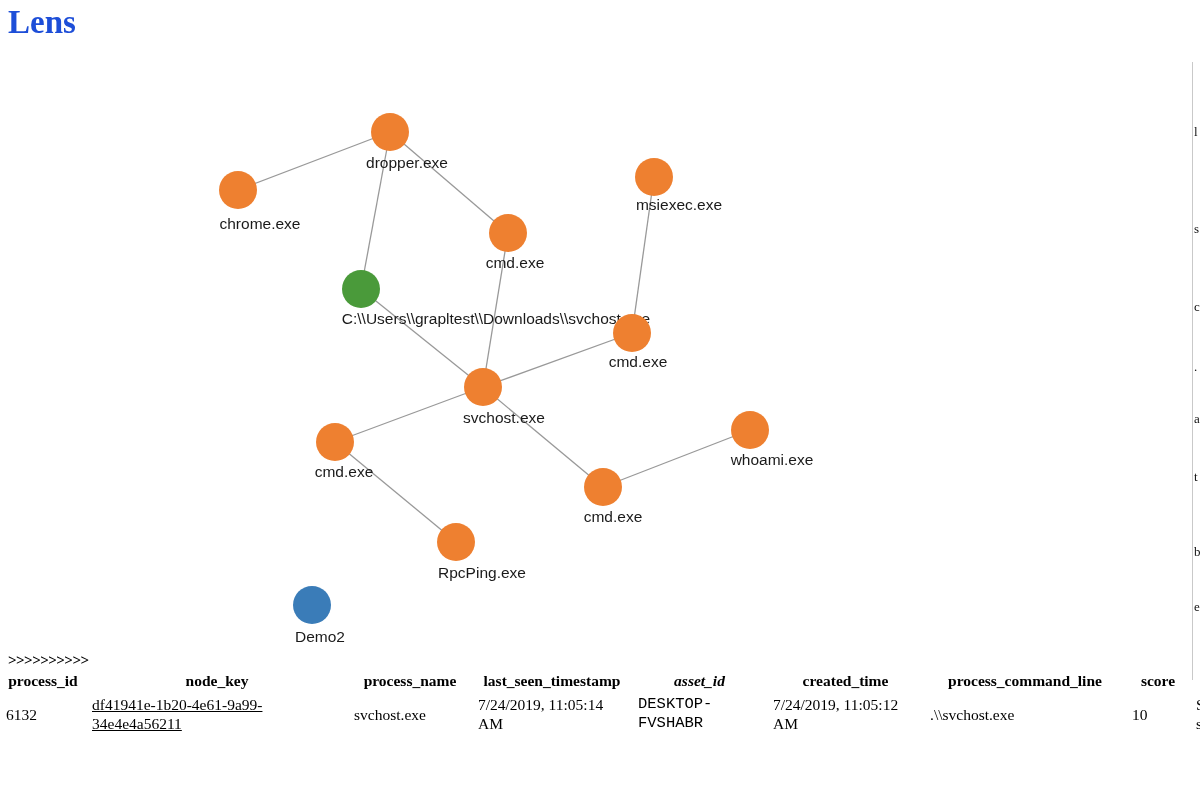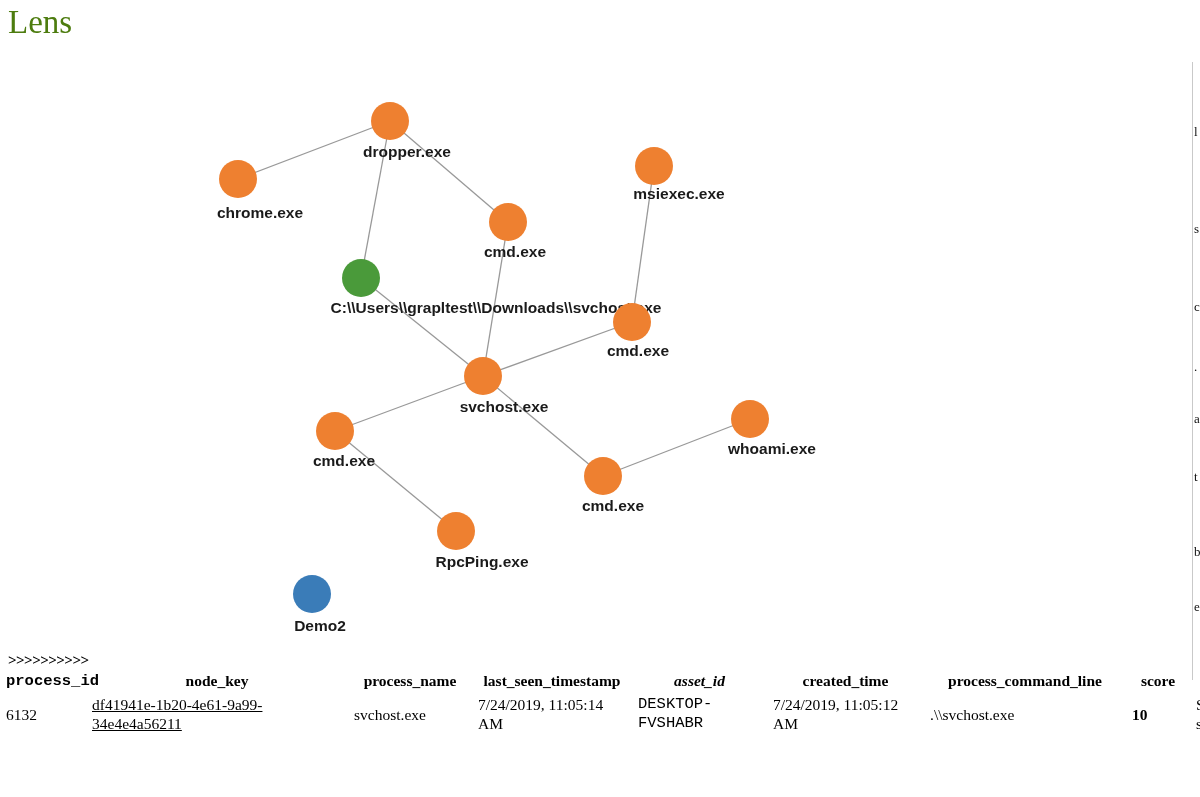--- a/index.html
+++ b/index.html
@@ -15,25 +15,25 @@
     font-family: "Liberation Serif", serif;
     color: #000000;
   }
 
   
   #app-title {
     position: absolute;
     left: 8px;
     top: 2px;
     font-family: "Liberation Serif", serif;
-    font-weight: normal;
+    font-weight: bold;
     font-size: 33px;
     line-height: 40px;
     letter-spacing: 0px;
-    color: #4d7c0f;
+    color: #1d4ed8;
   }
 
   
   #panel-divider {
     position: absolute;
     left: 1192px;
     top: 62px;
     width: 1px;
     height: 618px;
     background: #c9c9c9;
@@ -47,24 +47,23 @@
     font-size: 13px;
     line-height: 14px;
     color: #111111;
     white-space: nowrap;
   }
 
   
   #graph-canvas {
     position: absolute;
     left: 0;
-    top: 53px;
+    top: 64px;
     width: 1192px;
     height: 595px;
-    font-weight: bold;
   }
   #graph-svg {
     position: absolute;
     left: 0;
     top: 0;
     width: 1192px;
     height: 595px;
     display: block;
   }
   .node-label {
@@ -110,36 +109,36 @@
     padding: 1px 6px 2px 6px;
     vertical-align: bottom;
     white-space: nowrap;
   }
   table#details-table td {
     text-align: left;
     padding: 3px 6px 4px 6px;
     vertical-align: middle;
     line-height: 19px;
   }
-  th.col-process_id  { width: 74px;  text-align: left; padding-left: 8px; font-family: Liberation Mono, monospace; }
+  th.col-process_id  { width: 74px;  text-align: left; padding-left: 8px; }
   td.col-process_id  { width: 74px;  padding-left: 8px; margin-left: 11px; }
   th.col-node_key    { width: 250px; }
   td.col-node_key    { width: 250px; padding-left: 78px; text-decoration: underline; }
   th.col-process_name{ width: 112px; }
   td.col-process_name{ width: 112px; }
   th.col-last_seen   { width: 148px; }
   td.col-last_seen   { width: 148px; }
   th.col-asset_id    { width: 123px; font-style: italic; }
   td.col-asset_id    { width: 123px; font-family: Liberation Mono, monospace; }
   th.col-created     { width: 145px; }
   td.col-created     { width: 145px; }
   th.col-cmdline     { width: 190px; }
   td.col-cmdline     { width: 190px; }
   th.col-score       { width: 52px;  text-align: right; }
-  td.col-score       { width: 52px;  text-align: right; padding-right: 12px; font-weight: bold; }
+  td.col-score       { width: 52px;  text-align: right; padding-right: 12px; }
   th.col-risk        { width: 98px; }
   td.col-risk        { width: 98px; }
 </style>
 </head>
 <body>
 
 <div id="app-title">Lens</div>
 
 <div id="graph-canvas">
   <svg id="graph-svg" viewBox="0 0 1192 595">

